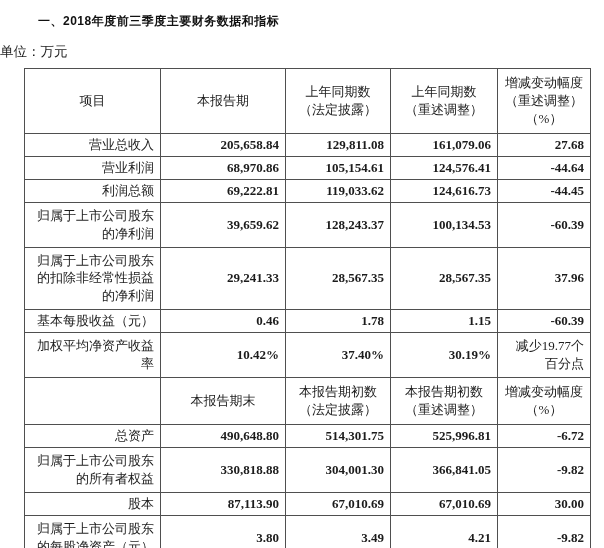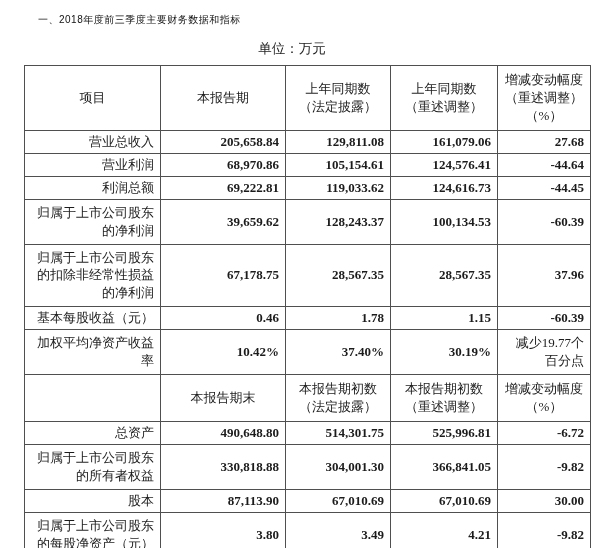--- a/index.html
+++ b/index.html
@@ -9,28 +9,28 @@
     background: #ffffff;
     color: #1c1c1c;
     font-family: "Liberation Serif", serif;
     overflow: hidden;
   }
   .page { position: relative; width: 604px; height: 548px; }
 
   .doc-title {
     margin: 13px 0 0 38px;
     font-family: "Liberation Sans", sans-serif;
-    font-size: 10px;
-    font-weight: normal;
+    font-size: 12px;
+    font-weight: bold;
     letter-spacing: 0.5px;
     color: #111;
   }
   .unit-line {
     margin: 13px 20px 7px 0;
-    text-align: center;
+    text-align: left;
     font-size: 13.5px;
     color: #1c1c1c;
   }
 
   table.fin-table {
     margin-left: 24px;
     width: 566px;
     border-collapse: collapse;
     table-layout: fixed;
     font-size: 13px;
@@ -118,21 +118,21 @@
       <tr class="tall">
         <td class="lbl">归属于上市公司股东的净利润</td>
         <td class="num">39,659.62</td>
         <td class="num">128,243.37</td>
         <td class="num">100,134.53</td>
         <td class="num">-60.39</td>
       </tr>
 
       <tr class="tall">
         <td class="lbl">归属于上市公司股东的扣除非经常性损益的净利润</td>
-        <td class="num">67,178.75</td>
+        <td class="num">29,241.33</td>
         <td class="num">28,567.35</td>
         <td class="num">28,567.35</td>
         <td class="num">37.96</td>
       </tr>
 
       <tr>
         <td class="lbl">基本每股收益（元）</td>
         <td class="num">0.46</td>
         <td class="num">1.78</td>
         <td class="num">1.15</td>

